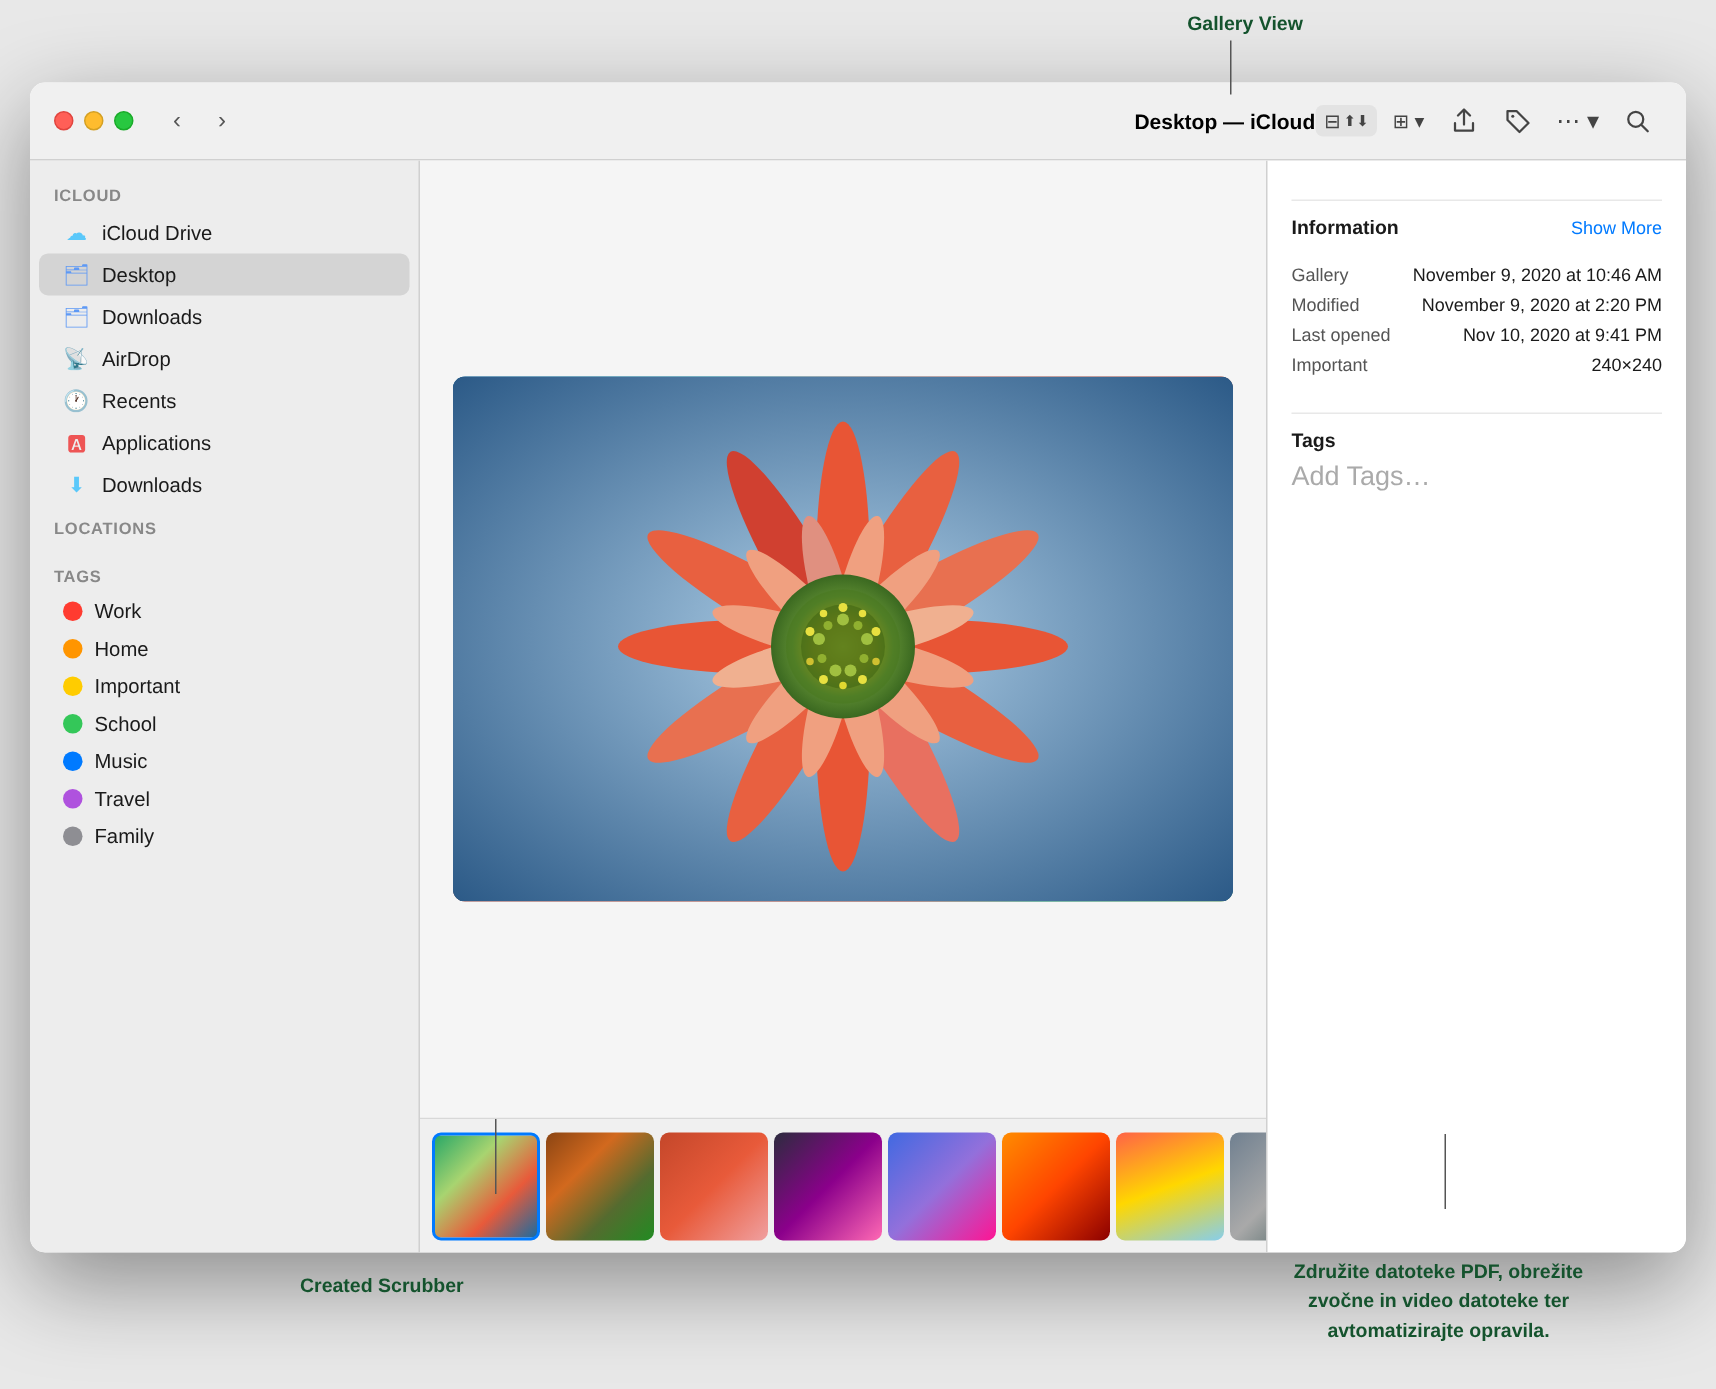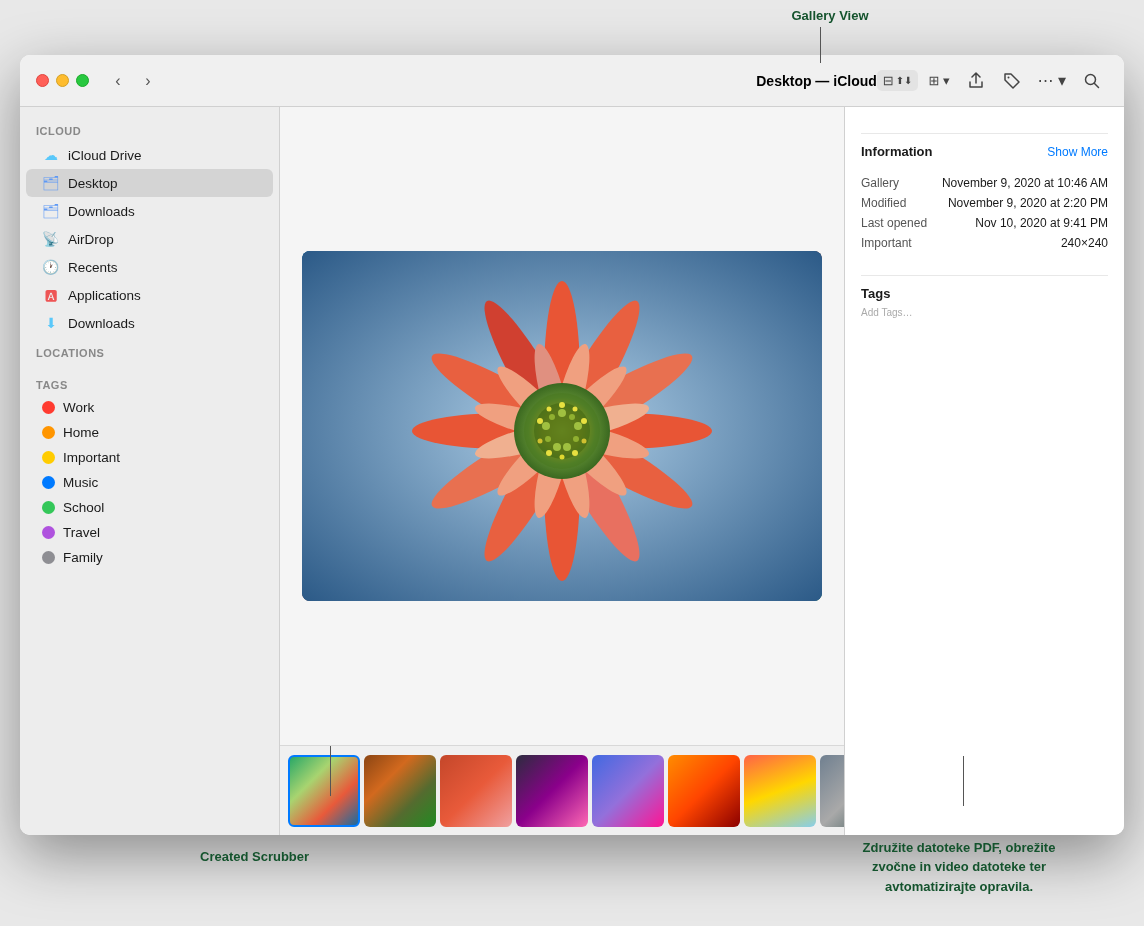--- a/index.html
+++ b/index.html
@@ -315,21 +315,21 @@
       color: #1a1a1a;
       text-align: right;
       font-size: 12px;
     }
     .inspector-divider {
       border: none;
       border-top: 1px solid #e8e8e8;
       margin: 10px 0;
     }
     .add-tags-placeholder {
-      font-size: 10px;
+      font-size: 18px;
       color: #aaa;
       cursor: text;
     }
   </style>
 </head>
 <body>
 
 <div class="annotation" style="top: 8px; left: 730px; width: 200px; text-align: center;">
   <span>Gallery View</span>
 </div>
@@ -422,26 +422,26 @@
       </div>
       <div class="sidebar-item">
         <div class="tag-dot" style="background:#ff9500;"></div>
         <span>Home</span>
       </div>
       <div class="sidebar-item">
         <div class="tag-dot" style="background:#ffcc00;"></div>
         <span>Important</span>
       </div>
       <div class="sidebar-item">
+        <div class="tag-dot" style="background:#34c759;"></div>
+        <span>School</span>
+      </div>
+      <div class="sidebar-item">
         <div class="tag-dot" style="background:#007aff;"></div>
         <span>Music</span>
-      </div>
-      <div class="sidebar-item">
-        <div class="tag-dot" style="background:#34c759;"></div>
-        <span>School</span>
       </div>
       <div class="sidebar-item">
         <div class="tag-dot" style="background:#af52de;"></div>
         <span>Travel</span>
       </div>
       <div class="sidebar-item">
         <div class="tag-dot" style="background:#8e8e93;"></div>
         <span>Family</span>
       </div>
     </div>

